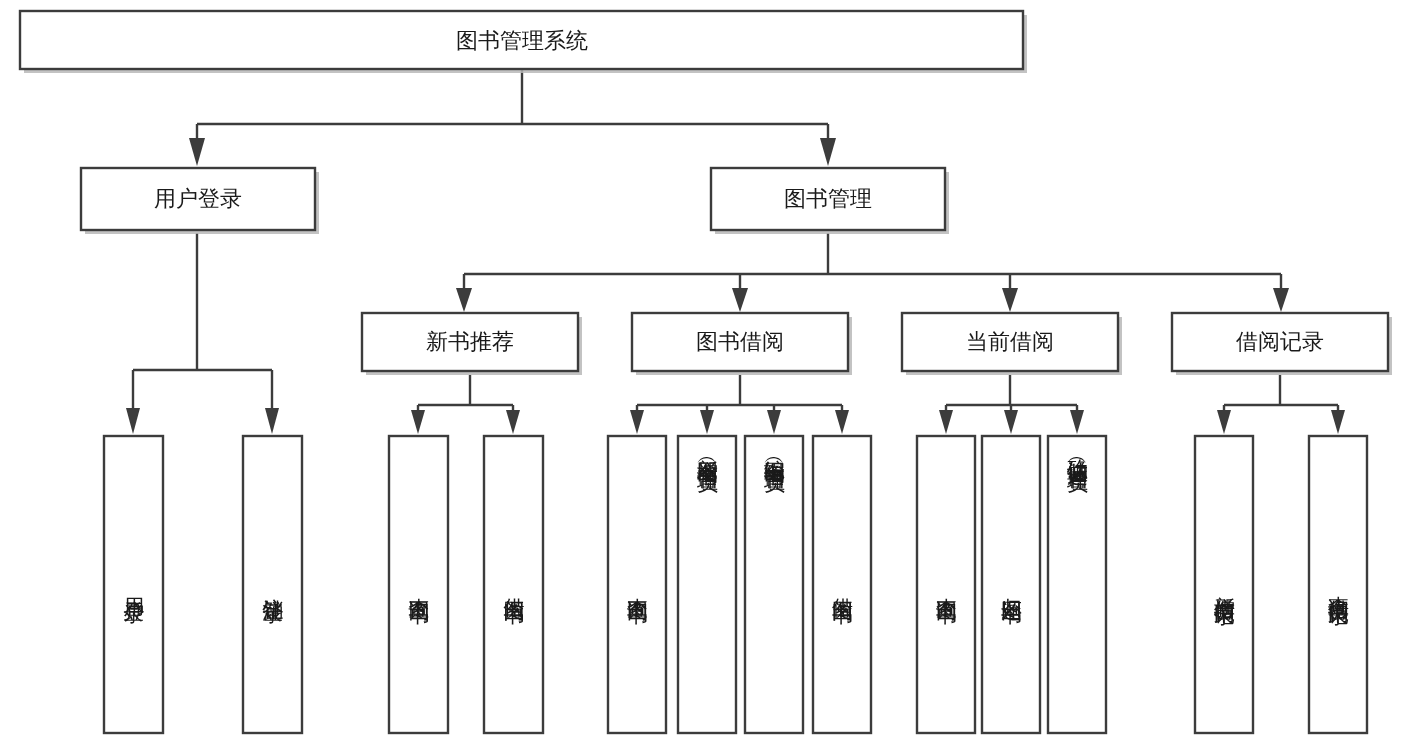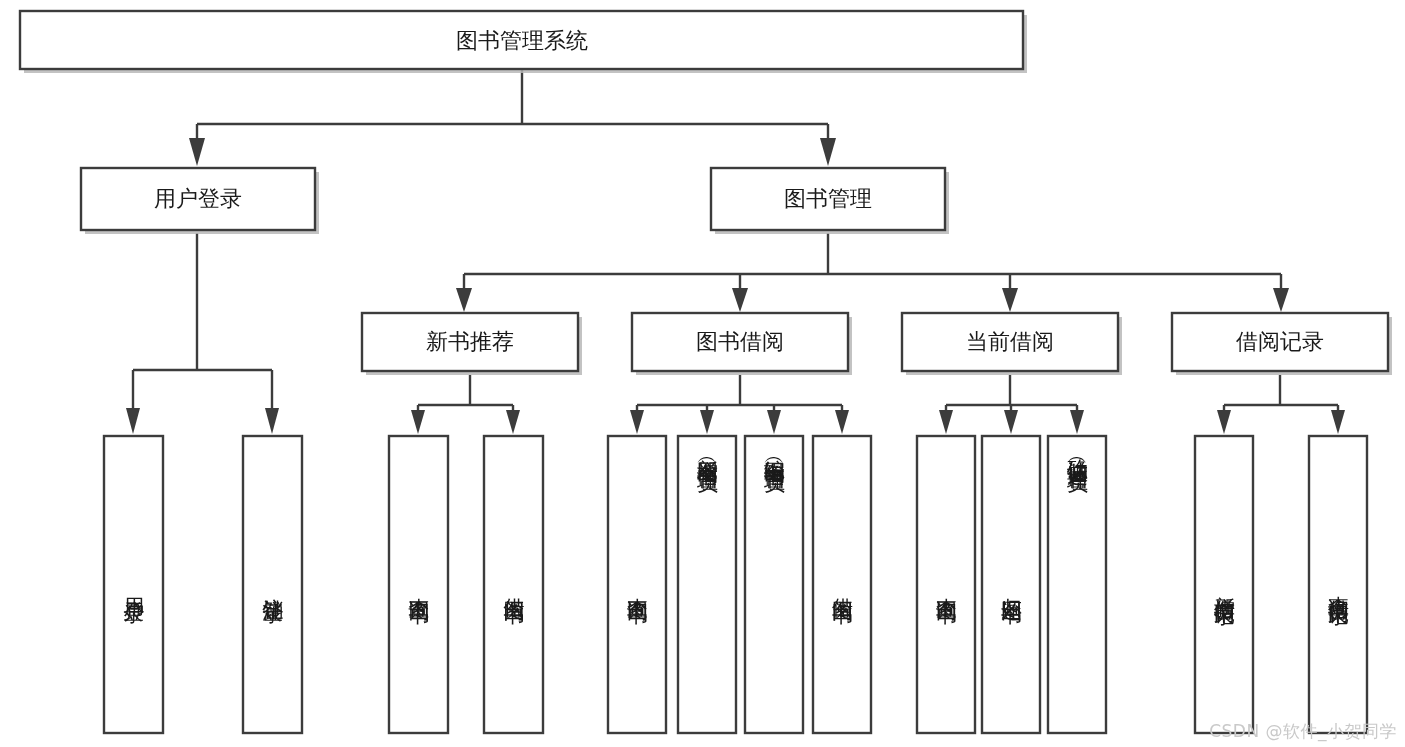--- a/index.html
+++ b/index.html
@@ -274,15 +274,14 @@
     <span class="vert-label" style="margin-top:6px;">确认归还（管理员）</span>
   </div>
 
   <div class="vert-label-wrap" style="left:1195px; top:436px; width:58px; height:297px;">
     <span class="vert-label">新增借阅记录</span>
   </div>
   <div class="vert-label-wrap" style="left:1309px; top:436px; width:58px; height:297px;">
     <span class="vert-label">查询借阅记录</span>
   </div>
 
-  <div class="watermark">CSDN @软件_小贺同学</div>
 
 </div>
 
 </body></html>

